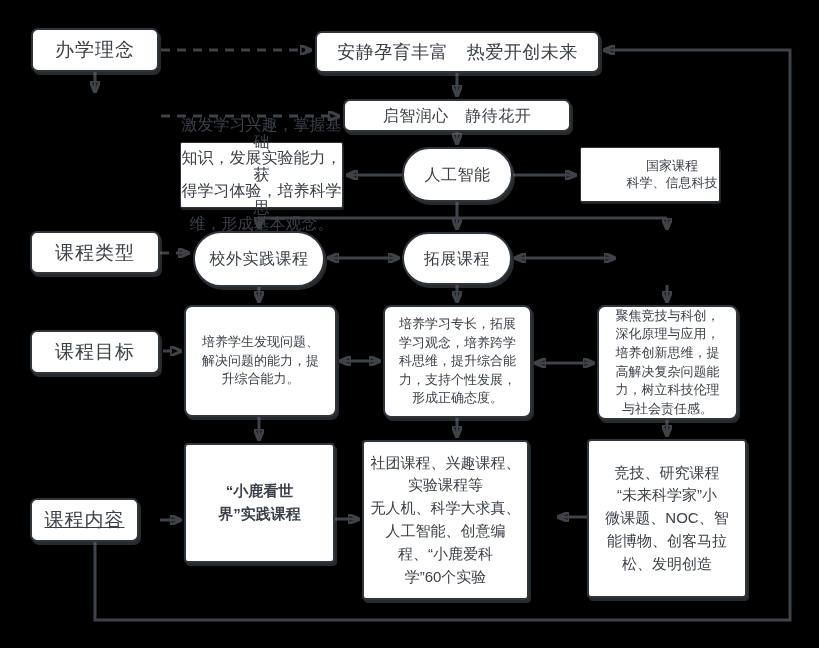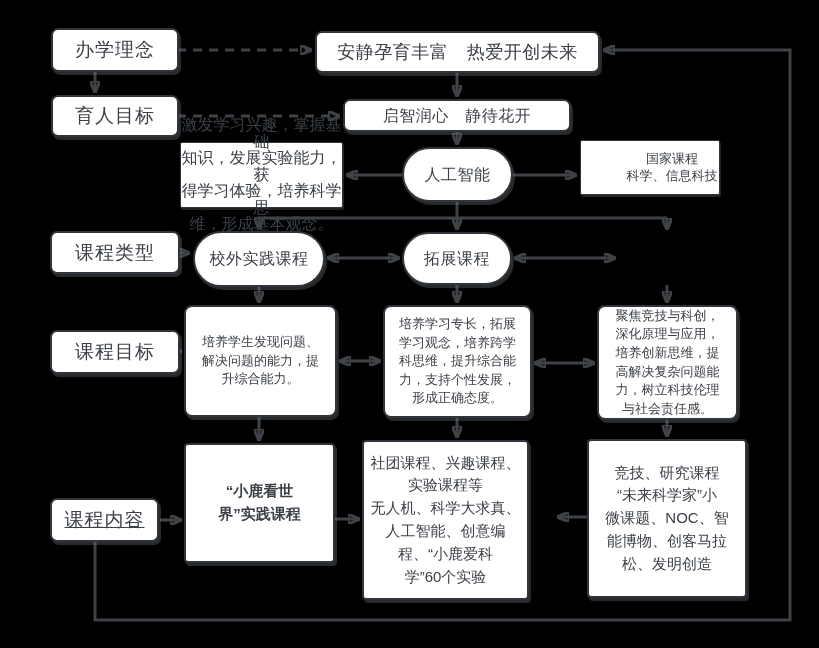--- a/index.html
+++ b/index.html
@@ -12,21 +12,21 @@
   }
   #wires{position:absolute;left:0;top:0;z-index:1;}
   .box{
     position:absolute;z-index:2;box-sizing:border-box;
     background:#fff;border:2px solid #2f353b;color:#3c4148;
     display:flex;align-items:center;justify-content:center;
     text-align:center;border-radius:7px;
     box-shadow:2px 3px 0 rgba(112,117,122,0.35);
     white-space:pre-line;line-height:1.35;
   }
-  .label{font-size:19px;letter-spacing:1px;margin-left:20px;}
+  .label{font-size:19px;letter-spacing:1px;}
   .stadium{border-radius:28px;font-size:16px;letter-spacing:0.5px;}
   .slogan1{font-size:18px;letter-spacing:0.5px;}
   .slogan2{font-size:16px;letter-spacing:0.5px;}
   .smallnote{font-size:16px;border-width:1.5px;border-radius:2px;line-height:16.5px;box-shadow:1px 2px 0 rgba(112,117,122,0.3);}
   .goal{font-size:13px;border-radius:8px;line-height:1.43;padding:4px;}
   .content{font-size:15px;border-radius:4px;line-height:1.52;padding:4px;}
   .dash{stroke-dasharray:9 7;}
   path{stroke:#3f4348;stroke-width:3;fill:none;}
 </style>
 </head>
@@ -64,34 +64,33 @@
     <path d="M259 417 V440" marker-end="url(#ah)"></path>
     <path d="M457 418 V437" marker-end="url(#ah)"></path>
     <path d="M667 420 V436" marker-end="url(#ah)"></path>
     <path d="M160 520 H181" marker-end="url(#ah)"></path>
     <path d="M335 519 H359" marker-end="url(#ah)"></path>
     <path d="M587 517 H558" marker-end="url(#ah)"></path>
     <path d="M95 542 V620 H790 V50 H604" marker-end="url(#ah)"></path>
   </svg>
 
   <div class="box label" style="left:31px;top:28px;width:128px;height:44px;">办学理念</div>
-  <div class="box label" style="left:31px;top:95px;width:128px;height:42px;">育人目标</div>
   <div class="box label" style="left:30px;top:231px;width:130px;height:43px;">课程类型</div>
   <div class="box label" style="left:30px;top:330px;width:130px;height:44px;">课程目标</div>
   <div class="box label" style="left:30px;top:498px;width:109px;height:44px;text-decoration:underline;">课程内容</div>
 
   <div class="box slogan1" style="left:315px;top:31px;width:285px;height:42px;">安静孕育丰富　热爱开创未来</div>
   <div class="box slogan2" style="left:343px;top:99px;width:228px;height:33px;">启智润心　静待花开</div>
 
   <div class="box smallnote" style="left:180px;top:142px;width:163px;height:66px;">激发学习兴趣，掌握基础
 知识，发展实验能力，获
 得学习体验，培养科学思
 维，形成基本观念。</div>
   <div class="box stadium" style="left:402px;top:147px;width:111px;height:55px;">人工智能</div>
-  <div class="box smallnote" style="left:580px;top:140px;width:140px;height:55px;font-size:13px;padding-left:44px;">国家课程
+  <div class="box smallnote" style="left:580px;top:147px;width:140px;height:55px;font-size:13px;padding-left:44px;">国家课程
 科学、信息科技</div>
 
   <div class="box stadium" style="left:193px;top:231px;width:132px;height:56px;">校外实践课程</div>
   <div class="box stadium" style="left:402px;top:232px;width:110px;height:53px;">拓展课程</div>
 
   <div class="box goal" style="left:184px;top:305px;width:153px;height:112px;">培养学生发现问题、
 解决问题的能力，提
 升综合能力。</div>
   <div class="box goal" style="left:383px;top:305px;width:149px;height:113px;">培养学习专长，拓展
 学习观念，培养跨学

